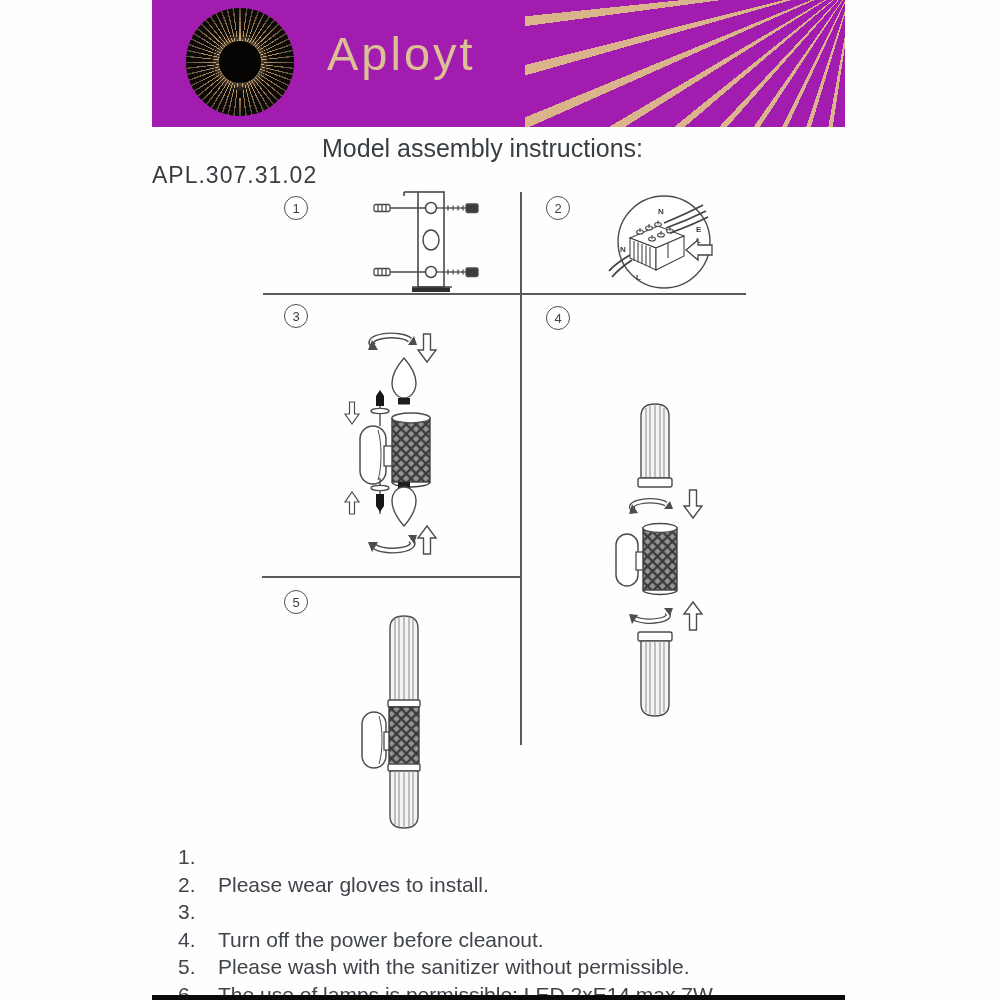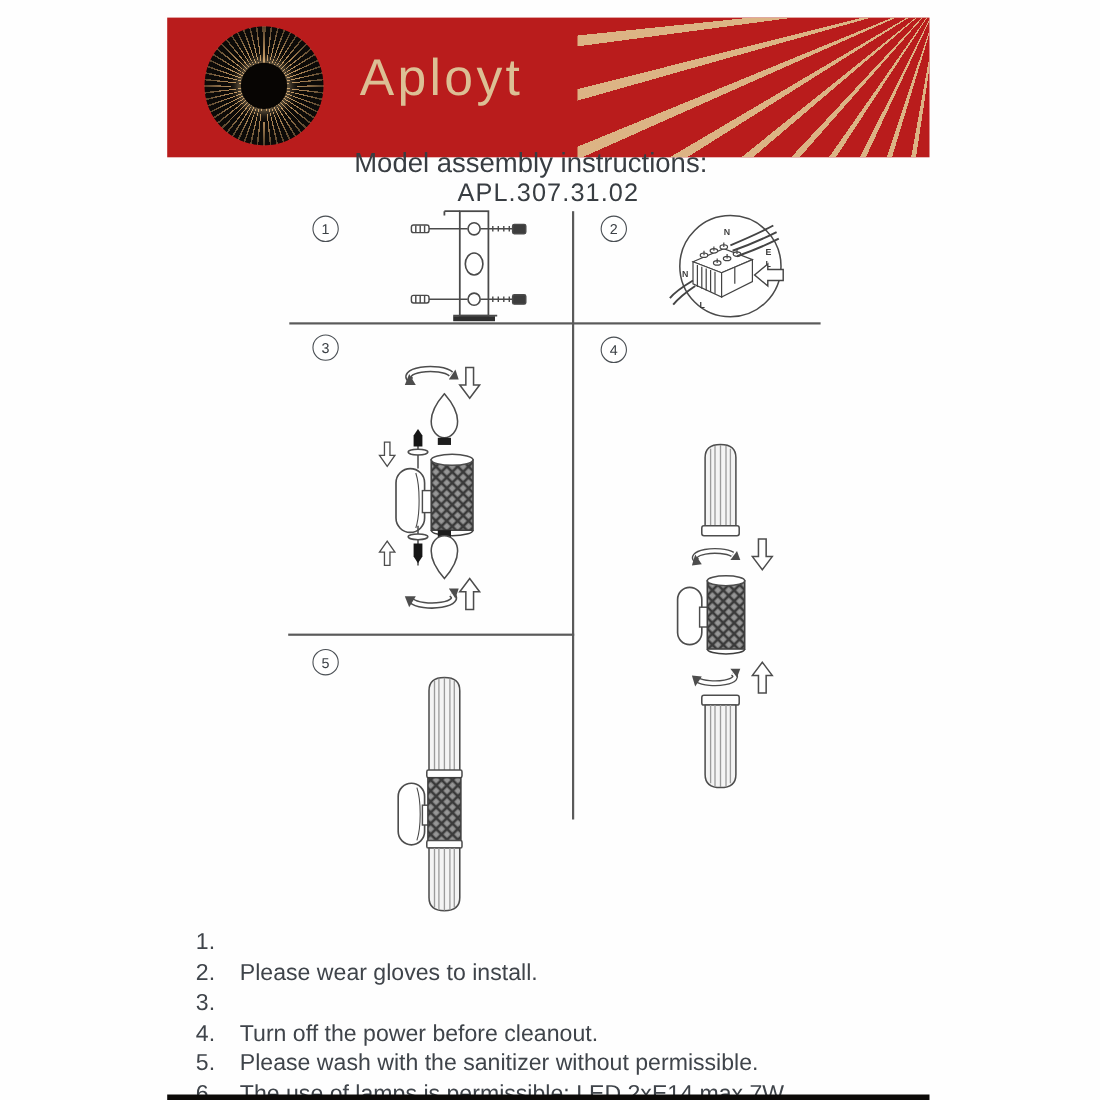--- a/index.html
+++ b/index.html
@@ -1,33 +1,33 @@
 <!DOCTYPE html>
 <html><head>
 <meta charset="utf-8">
 <style>
   html,body{margin:0;padding:0;background:#ffffff;}
   .page{position:relative;width:1000px;height:1000px;background:#fefefe;overflow:hidden;
         font-family:"Liberation Sans",sans-serif;color:#3f444a;}
 
   
-  .header{position:absolute;left:152px;top:16px;width:693px;height:127px;background:#b91c1c;overflow:hidden;}
+  .header{position:absolute;left:152px;top:0;width:693px;height:127px;background:#a21caf;overflow:hidden;}
   .sunburst{position:absolute;left:34px;top:8px;width:108px;height:108px;border-radius:50%;
             background:repeating-conic-gradient(rgba(206,166,107,0.95) 0deg 1.6deg, rgba(12,10,8,1) 1.6deg 6.4deg);}
   .sunburst::before{content:"";position:absolute;inset:0;border-radius:50%;
             background:radial-gradient(circle at 50% 50%, rgba(12,10,8,0) 24%, rgba(12,10,8,0.15) 42%, rgba(12,10,8,0.75) 78%, #0c0a08 98%);}
   .sunburst::after{content:"";position:absolute;left:31%;top:31%;width:38%;height:38%;border-radius:50%;
             background:#070503;box-shadow:0 0 9px 3px rgba(226,193,142,0.55);}
   .brand{position:absolute;left:175px;top:26px;font-size:47px;letter-spacing:3px;color:#dcbf94;font-weight:normal;}
   .corner-rays{position:absolute;right:0;top:0;width:320px;height:127px;
             background:repeating-conic-gradient(at 103% -14%, rgba(222,188,138,0.95) 0deg 1.7deg, rgba(12,10,8,0) 1.7deg 8.2deg);}
 
   
   .title1{position:absolute;left:136px;top:134px;width:693px;text-align:center;font-size:25px;color:#383d42;}
-  .title2{position:absolute;left:152px;top:162px;width:693px;text-align:center;font-size:23px;letter-spacing:1px;color:#383d42;}
+  .title2{position:absolute;left:152px;top:162px;width:693px;font-size:23px;letter-spacing:1px;color:#383d42;}
 
   
   .divline{position:absolute;background:#5a5a5a;}
   .div-h1{left:263px;top:293px;width:483px;height:2px;}
   .div-v {left:520px;top:192px;width:2px;height:553px;}
   .div-h2{left:262px;top:576px;width:260px;height:2px;}
 
   
   .step{position:absolute;width:22px;height:22px;border:1.5px solid #4a4f54;border-radius:50%;
         display:flex;align-items:center;justify-content:center;font-size:13px;color:#3c4146;background:#fff;}

